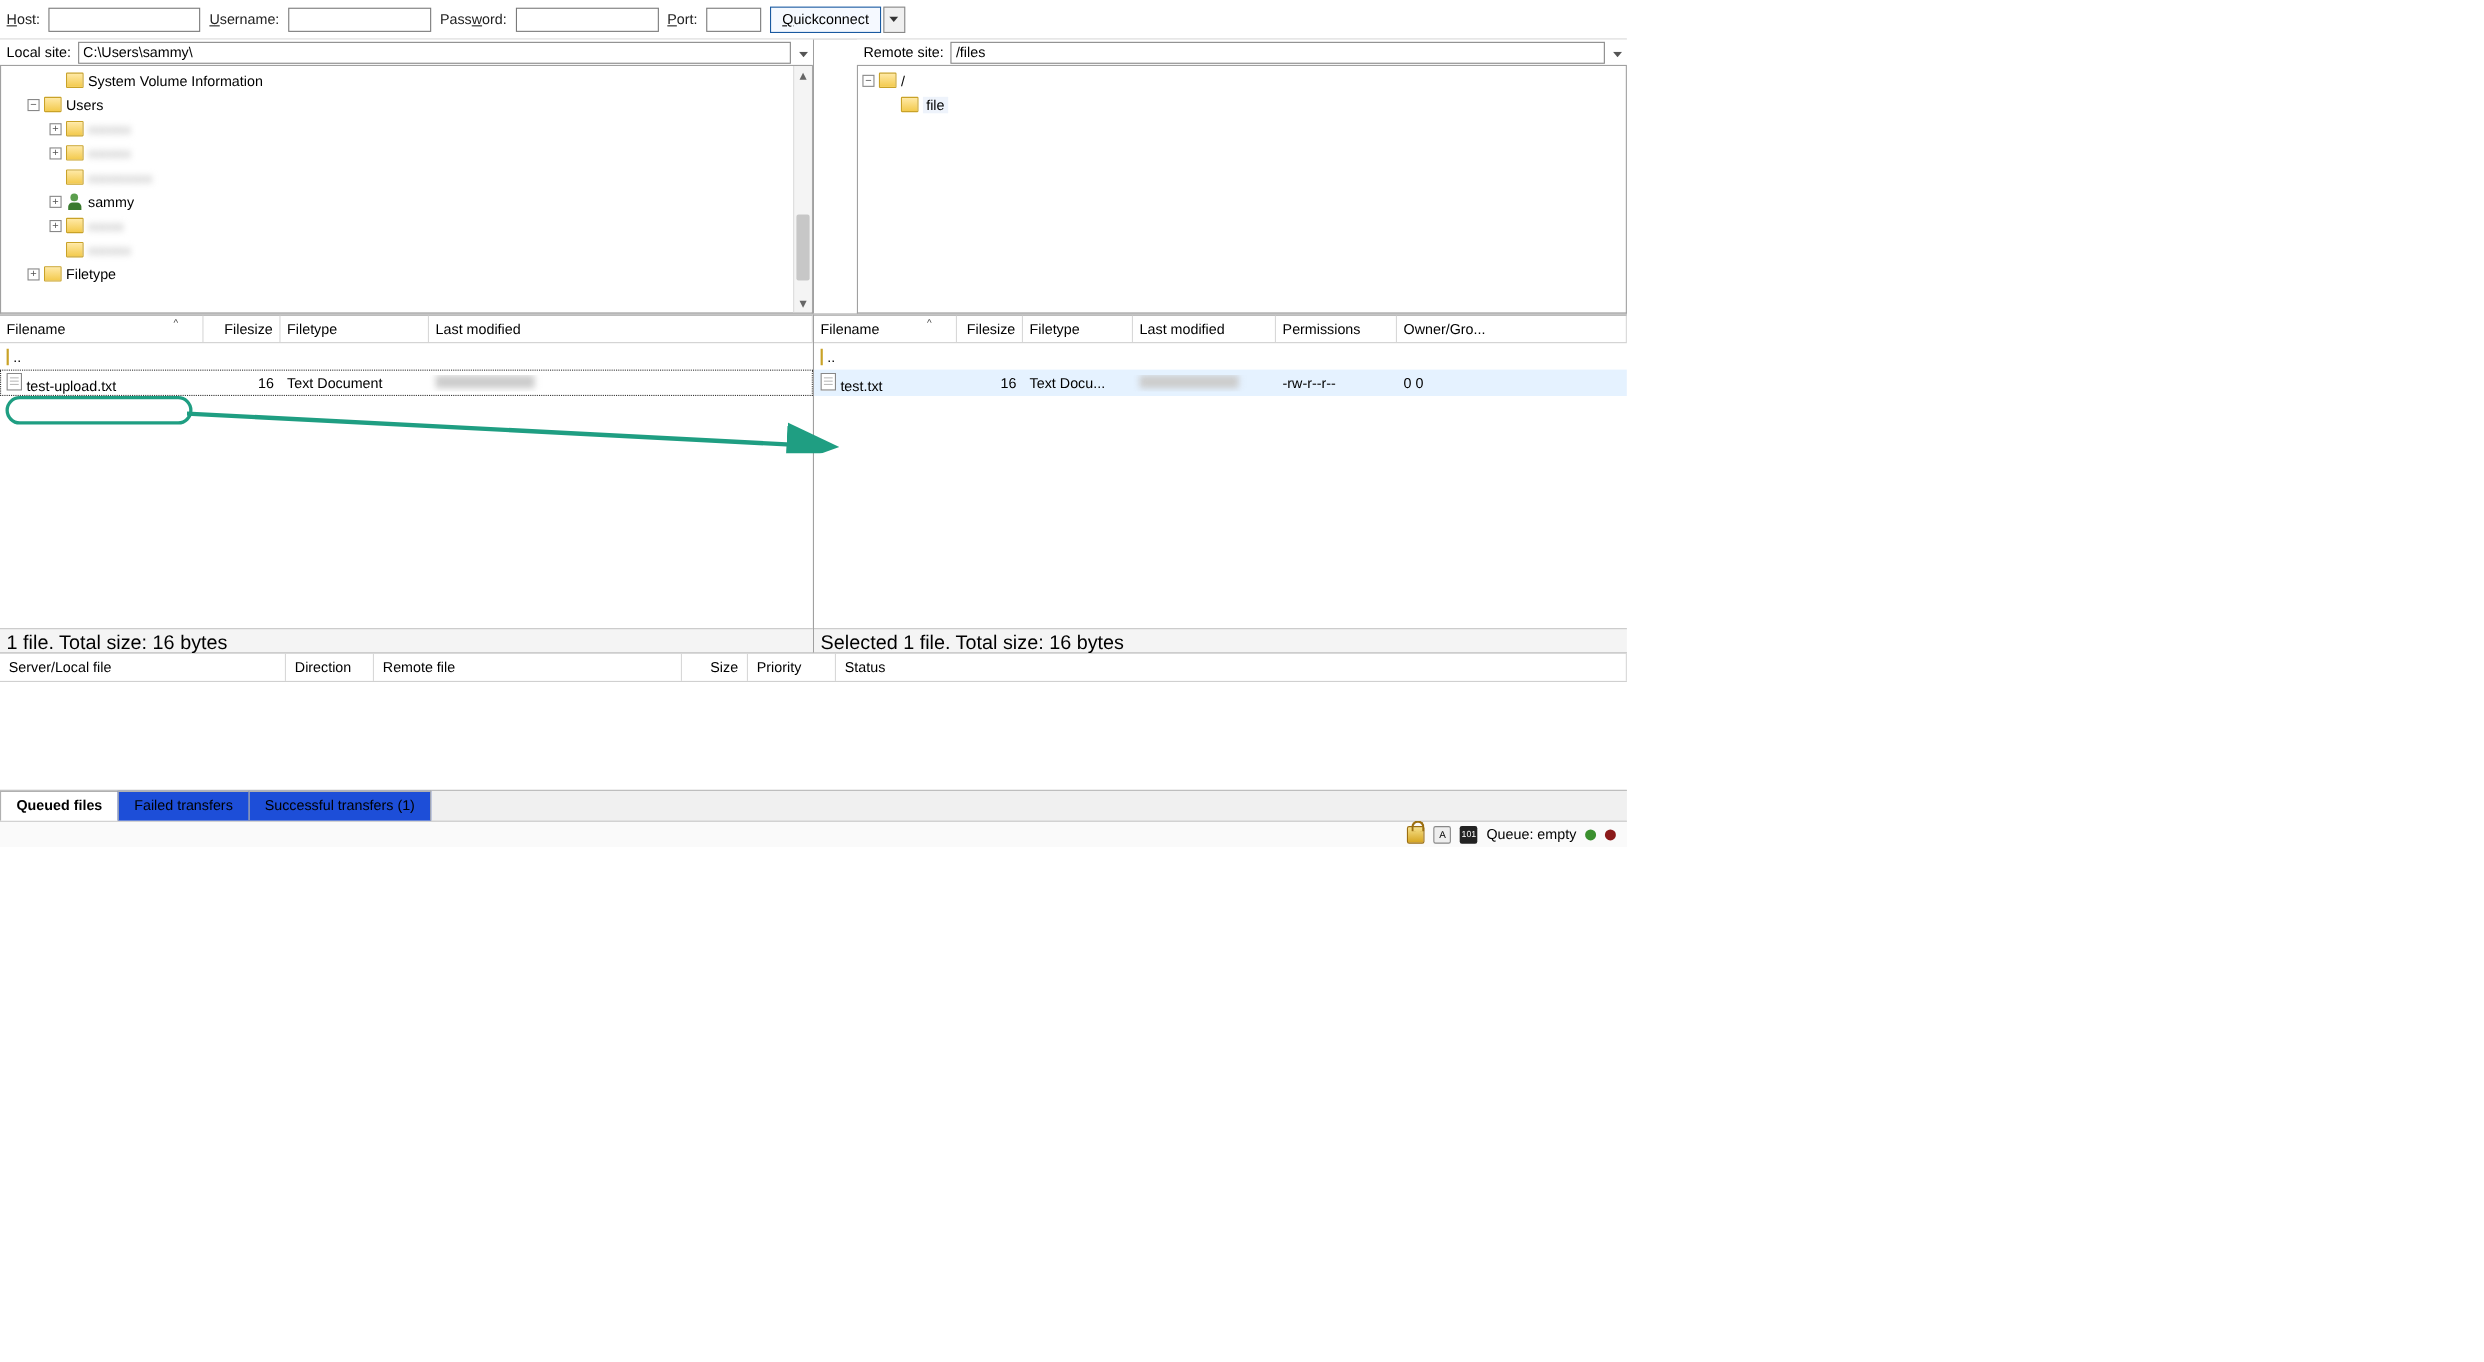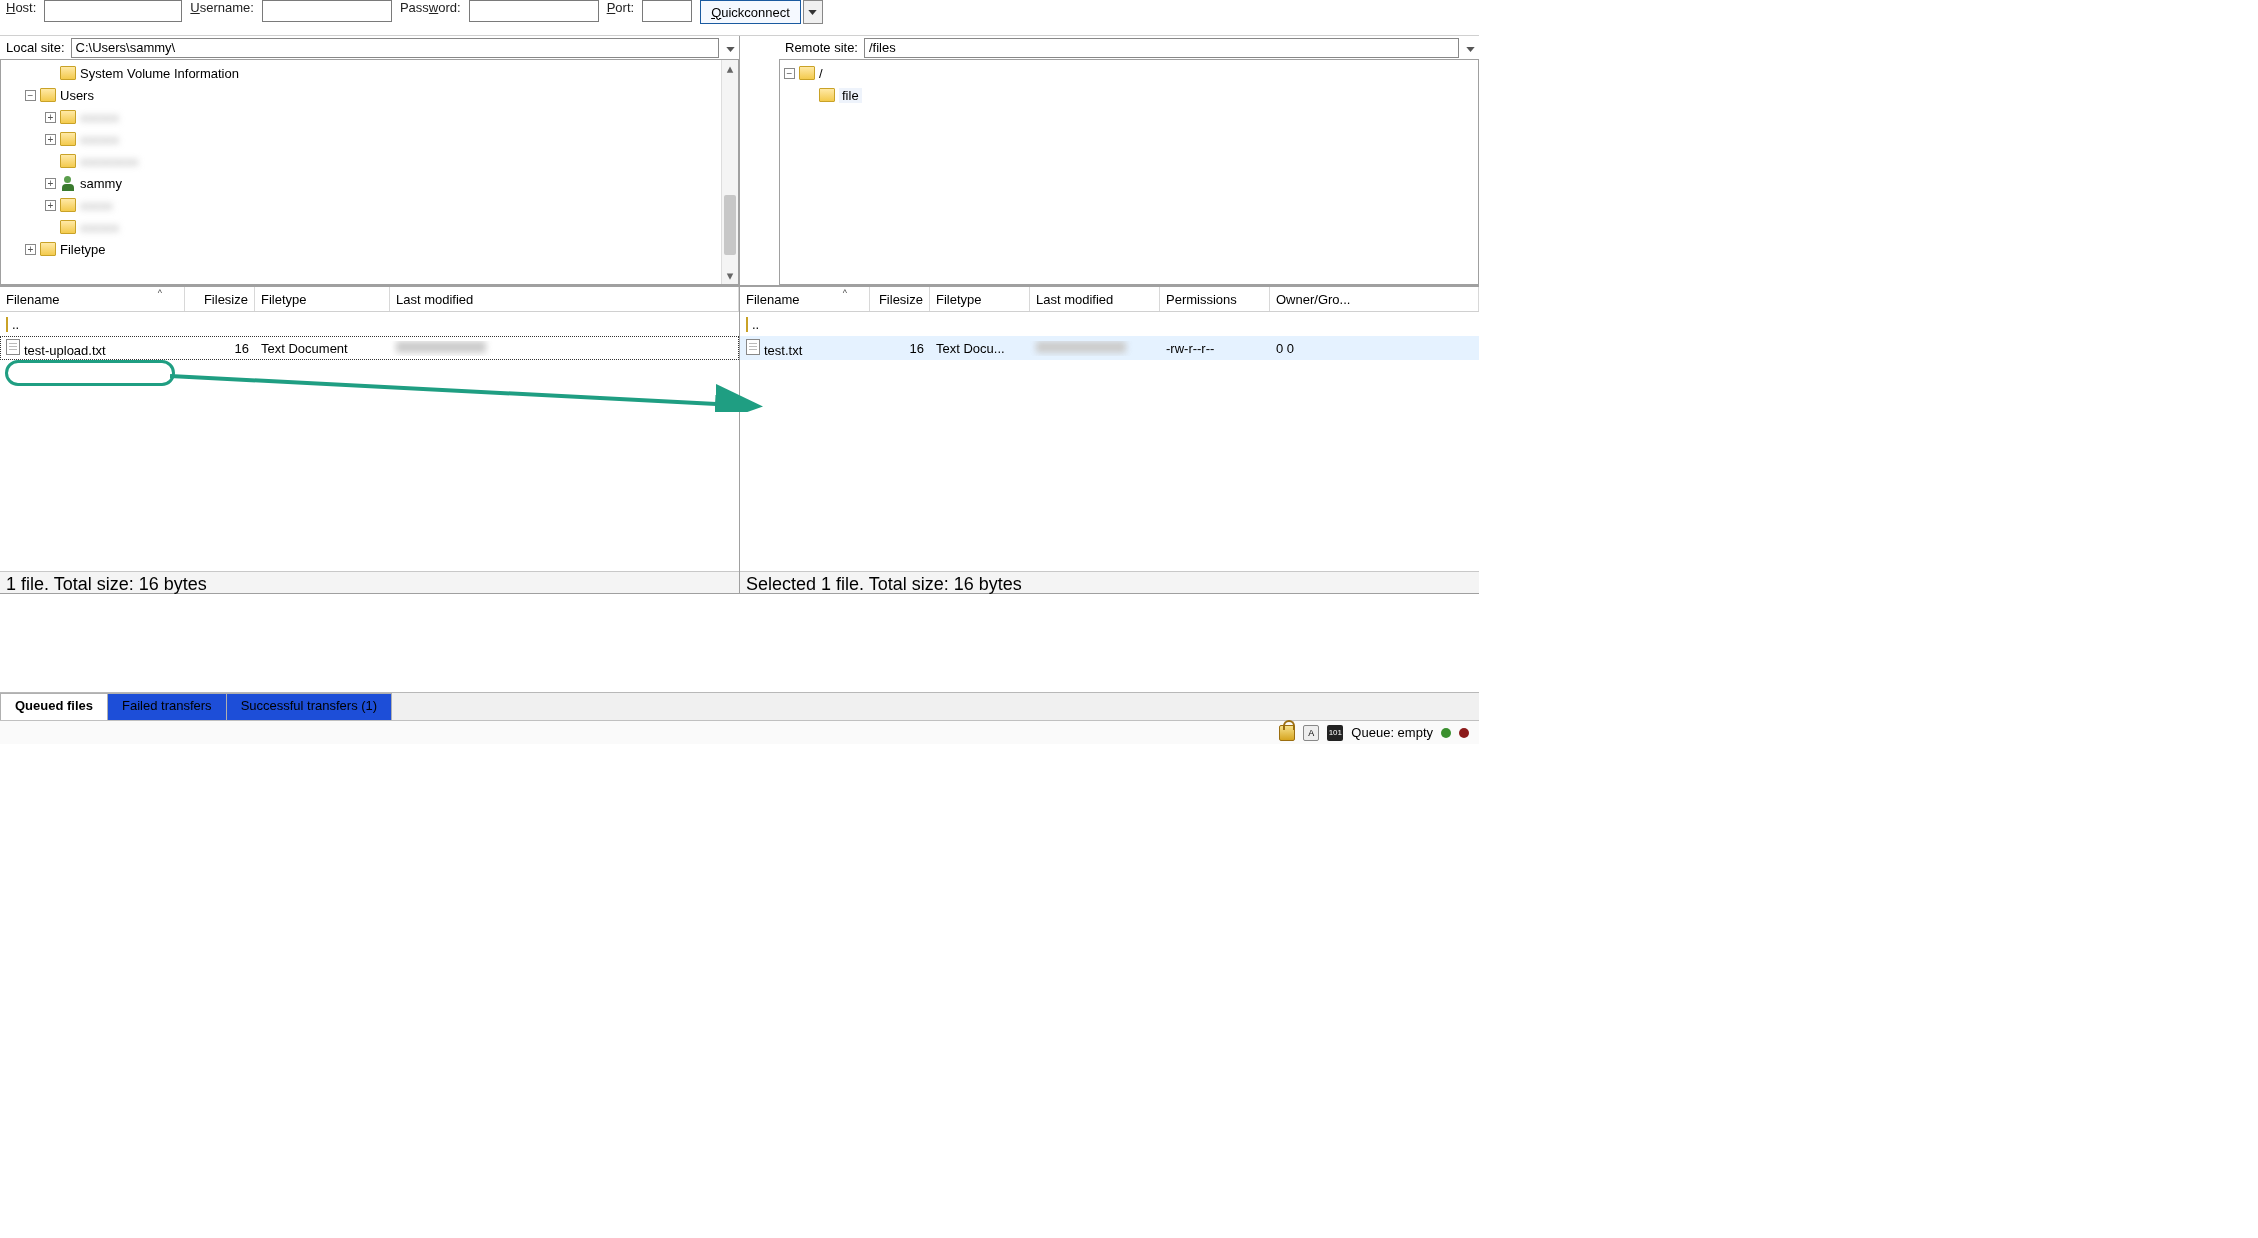--- a/index.html
+++ b/index.html
@@ -11,21 +11,21 @@
   width: 1479px;
   height: 810px;
   position: relative;
   overflow: hidden;
 }
 
 .qc-bar {
   height: 36px;
   border-bottom: 1px solid #d0d0d0;
   display: flex;
-  align-items: flex-start;
+  align-items: center;
   padding: 0 6px;
   gap: 8px;
 }
 .qc-bar label { 
   font-size: 13px; 
   color: #222;
 }
 .qc-bar label .ul { text-decoration: underline; }
 .qc-bar input {
   height: 22px;
@@ -371,20 +371,28 @@
         <div class="cell col-mod-r"><span class="blurred-cell"></span></div>
         <div class="cell col-perm-r">-rw-r--r--</div>
         <div class="cell col-own-r">0 0</div>
       </div>
     </div>
     <div class="status-bar">Selected 1 file. Total size: 16 bytes</div>
   </div>
 </div>
 
 <div class="queue-area">
+  <div class="queue-cols">
+    <div class="col qc-server">Server/Local file</div>
+    <div class="col qc-dir">Direction</div>
+    <div class="col qc-remote">Remote file</div>
+    <div class="col qc-size">Size</div>
+    <div class="col qc-prio">Priority</div>
+    <div class="col qc-status">Status</div>
+  </div>
   <div class="queue-body"></div>
   <div class="queue-tabs">
     <div class="tab active">Queued files</div>
     <div class="tab">Failed transfers</div>
     <div class="tab">Successful transfers (1)</div>
   </div>
 </div>
 
 <div class="bottom-strip">
   <span class="mini-ic lock-ic"></span>

